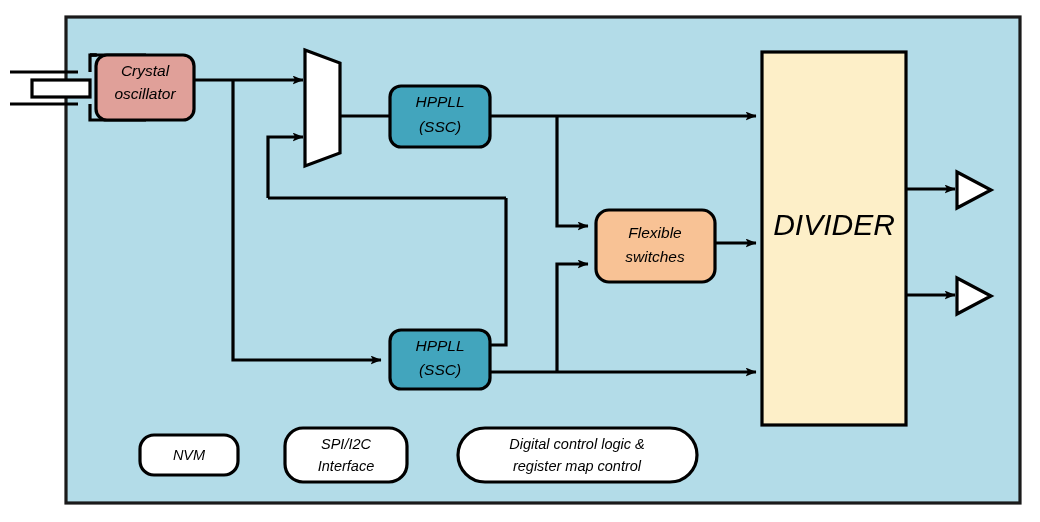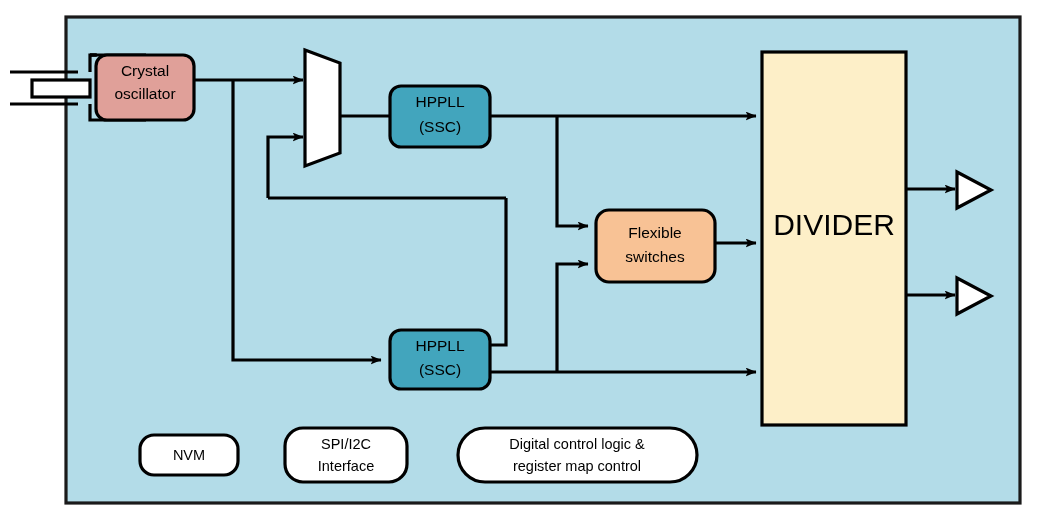--- a/index.html
+++ b/index.html
@@ -1,17 +1,17 @@
 <!DOCTYPE html>
 <html><head>
 <meta charset="utf-8">
 <style>
   html,body{margin:0;padding:0;background:#ffffff;}
   body{width:1040px;height:522px;font-family:"Liberation Sans",sans-serif;overflow:hidden;}
-  #stage{position:relative;width:1040px;height:500px;background:#ffffff;}
+  #stage{position:relative;width:1040px;height:500px;background:#ffffff;font-style:italic;}
   svg{display:block;}
   .blk-text{font-family:"Liberation Sans",sans-serif;fill:#000000;text-anchor:middle;dominant-baseline:middle;}
   .t16{font-size:15.5px;}
   .t28{font-size:30px;}
   .t15{font-size:14.5px;}
 </style>
 </head>
 <body>
 
 <div id="stage">

